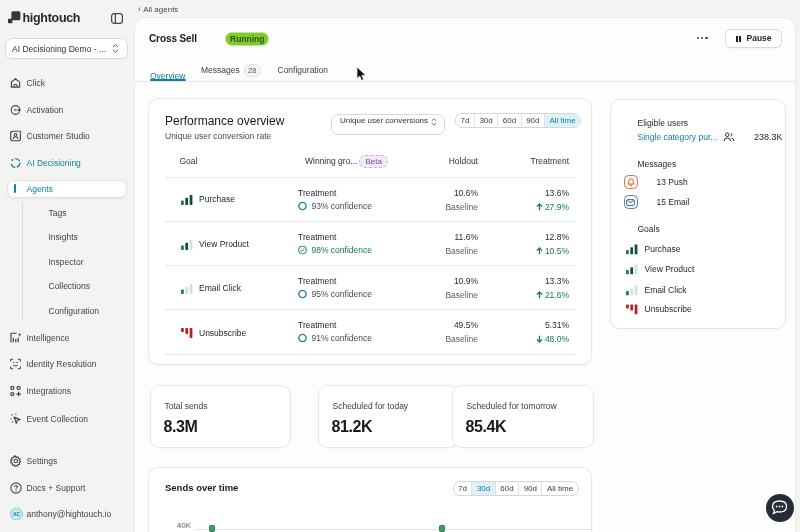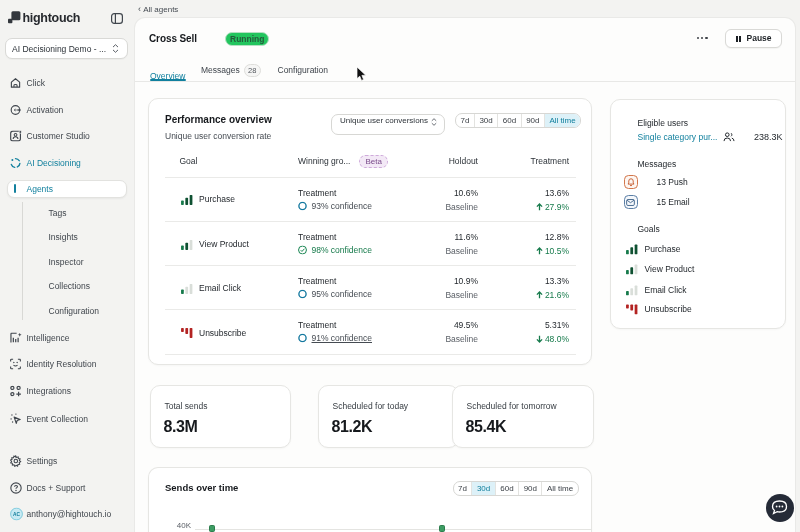--- a/index.html
+++ b/index.html
@@ -22,21 +22,21 @@
   
   #crumb { position:absolute; left:138px; top:4px; font-size:8px; color:#454b52; }
 
   
   #panel { position:absolute; left:135px; top:18px; width:660px; height:514px;
            background:#fdfdfc; border-radius:10px 10px 0 0; box-shadow:0 0 0 1px rgba(0,0,0,0.04); }
 
   
   #title { position:absolute; left:14px; top:14.5px; font-size:10px; font-weight:700; color:#16191d; letter-spacing:-0.1px; }
   #runpill { position:absolute; left:90px; top:13.5px; height:14px; padding:0 4px; line-height:12.5px;
-             background:#22c55e; border:1px solid #b5e0c3; border-radius:8px;
+             background:#84cc16; border:1px solid #b5e0c3; border-radius:8px;
              font-size:8.5px; font-weight:700; color:#24593c; }
   #dots { position:absolute; left:562px; top:17px; }
   #dots i { display:inline-block; width:2.2px; height:2.2px; border-radius:50%; background:#3c4147; margin-right:2px; vertical-align:top; margin-top:2px;}
   #pausebtn { position:absolute; left:590px; top:11px; width:57px; height:19px; background:#fff;
               border:1px solid #d9d9d6; border-radius:6px; box-shadow:0 1px 1px rgba(0,0,0,0.04);
               font-size:8.5px; font-weight:700; color:#1b1f24; text-align:center; line-height:17px; }
   .pbar { display:inline-block; width:1.6px; height:6.5px; background:#1b1f24; margin:0 0.8px; vertical-align:-1px; }
 
   
   .tab { position:absolute; font-size:8.5px; color:#3e444b; transform:translateY(-50%); top:52.4px; }
@@ -44,21 +44,21 @@
   #tabborder { position:absolute; left:0; top:63px; width:660px; height:1px; background:#e8e8e6; }
   #msgbadge { position:absolute; left:108.5px; top:46px; width:17.5px; height:13px; border:1px solid #dededb;
               background:#f6f6f5; border-radius:7px; font-size:7.5px; color:#53575d; text-align:center; line-height:11.5px; }
 
   
   .card { position:absolute; background:#fff; border:1px solid #e6e6e3; border-radius:10px;
           box-shadow:0 1px 2px rgba(16,24,40,0.03); }
 
   
   #perf { left:13px; top:79.5px; width:443.5px; height:267px; }
-  #perf h3 { position:absolute; left:16px; top:15px; font-size:10px; font-weight:700; color:#16191d; }
+  #perf h3 { position:absolute; left:16px; top:15px; font-size:12px; font-weight:400; color:#16191d; }
   #perf .sub { position:absolute; left:16px; top:32px; font-size:8.5px; color:#454b52; }
   #select { position:absolute; left:182px; top:15px; width:114px; height:21px; border:1px solid #d7d7d4;
             border-radius:7px; background:#fff; font-size:8px; color:#2c3238; line-height:12px; padding-left:8px; }
   .seg { position:absolute; height:14.5px; border:1px solid #d7d7d4; border-radius:7px; background:#fff;
          font-size:8px; color:#3c4147; display:flex; overflow:hidden; }
   .seg div { padding:0 4.5px; line-height:13px; border-right:1px solid #e3e3e0; }
   .seg div:last-child { border-right:none; }
   .seg .on { background:#ddf1f8; color:#0f7e9c; }
   #segperf { left:306px; top:14.5px; }
 
@@ -249,21 +249,21 @@
     </div>
     <div class="seg" id="segperf">
         <div>7d</div>
         <div>30d</div>
         <div>60d</div>
         <div>90d</div>
         <div class="on">All time</div>
       </div>
 
     <div class="th" style="left:30.5px;top:62.9px;">Goal</div>
-    <div class="th" style="left:149px;top:62.9px;">Winning gro...</div>
+    <div class="th" style="left:156px;top:62.9px;">Winning gro...</div>
     <div class="abs" style="left:210px;top:56px;height:13.5px;padding:0 5.5px;background:#f3e9f6;border:1px dashed #cfaadb;border-radius:7px;font-size:8px;line-height:11.5px;color:#7a4b8a;">Beta</div>
     <div class="th" style="left:269px;top:62.9px;width:60px;text-align:right;">Holdout</div>
     <div class="th" style="left:360px;top:62.9px;width:60px;text-align:right;">Treatment</div>
     <div class="hline" style="top:78px;"></div>
 
     <svg class="goalic" style="top:95px" width="12" height="11" viewBox="0 0 13 12">
         <rect x="0" y="7" width="3" height="5" rx="0.8" fill="#167a4b"></rect>
         <rect x="4.7" y="4" width="3" height="8" rx="0.8" fill="#0f5132"></rect>
         <rect x="9.4" y="1" width="3" height="11" rx="0.8" fill="#0f5132"></rect>
       </svg>
@@ -323,21 +323,21 @@
     <svg class="goalic" style="top:228.5px" width="12" height="11" viewBox="0 0 13 12">
         <rect x="0" y="1" width="3" height="4.5" rx="0.8" fill="#b32322"></rect>
         <rect x="4.7" y="1" width="3" height="6.5" rx="0.8" fill="#b32322"></rect>
         <rect x="9.4" y="1" width="3" height="11" rx="0.8" fill="#b32322"></rect>
       </svg>
     <div class="gtxt" style="top:234px;">Unsubscribe</div>
     <div class="wcol" style="top:226.4px;">Treatment</div>
     <svg class="cic" style="top:239.4px" width="9" height="9" viewBox="0 0 10 10">
         <circle cx="5" cy="5" r="4" fill="none" stroke="#14789f" stroke-width="1.5"></circle>
       </svg>
-    <div class="conf" style="top:239.4px;text-decoration:underline;">91% confidence</div>
+    <div class="conf" style="top:239.4px;">91% confidence</div>
     <div class="rnum hcol" style="top:226.8px;">49.5%</div>
     <div class="rsub hcol" style="top:240.8px;">Baseline</div>
     <div class="rnum tcol" style="top:226.8px;">5.31%</div>
     <div class="rsub tcol grn" style="top:240.8px;"><svg style="display:inline-block;vertical-align:-1px;margin-right:2px" width="7" height="8" viewBox="0 0 7 8">
           <path d="M3.5 0.7 L3.5 6.8 M0.9 4.4 L3.5 7 L6.1 4.4" fill="none" stroke="#167a4b" stroke-width="1.3"></path>
         </svg>48.0%</div>
     <div class="hline" style="top:255px;"></div>
   </div>
 
   <div class="card" id="side">

